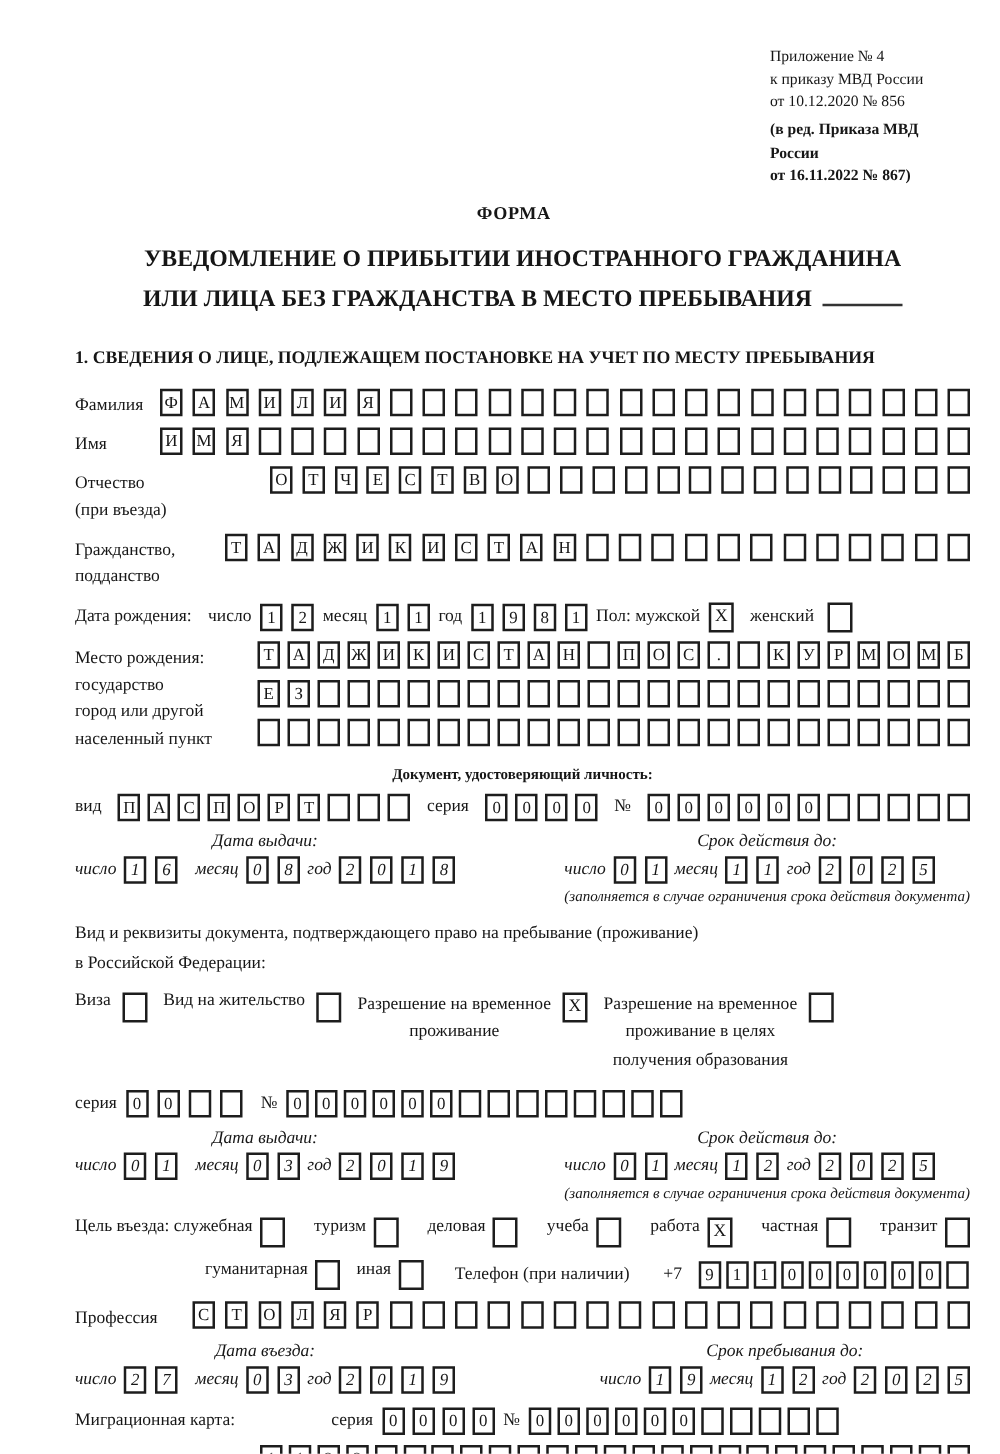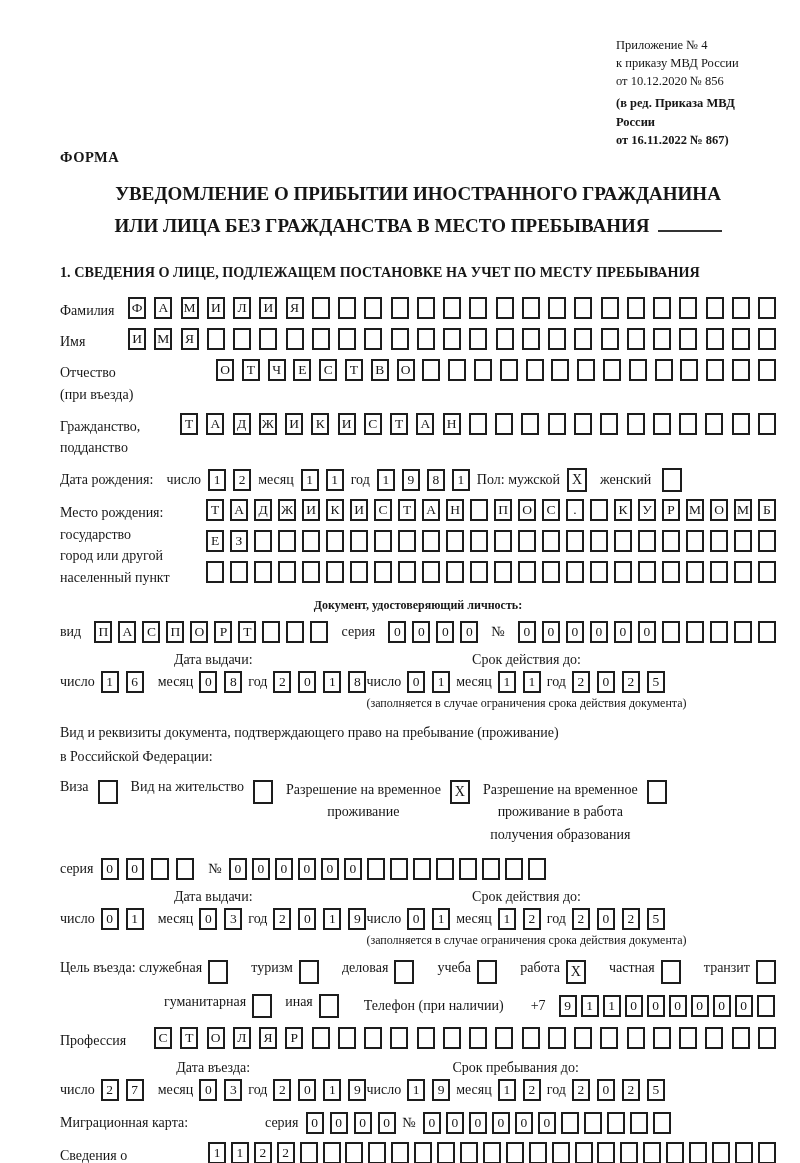--- a/index.html
+++ b/index.html
@@ -7,21 +7,21 @@
   body {
     background:#ffffff; color:#161616;
     font-family:"Liberation Serif", serif;
     font-size:14px; overflow:hidden;
   }
   .page { width:800px; height:1163px; padding:36px 24px 0 60px; }
 
   
   .annex { margin-left:556px; font-size:12.5px; line-height:1.45; }
   .annex-amend { margin-top:4px;font-weight:bold; }
-  .form-marker { text-align:left; padding-right:14px; font-weight:700; font-size:14.5px; letter-spacing:.5px; }
+  .form-marker { text-align:center; padding-right:14px; font-weight:700; margin-top:14px; font-size:14.5px; letter-spacing:.5px; }
   .title { text-align:center; font-weight:700; font-size:19px; line-height:1.7; margin-top:12px; }
   .blank { display:inline-block; width:64px; height:13px; border-bottom:2px solid #333; margin-left:8px; }
   .section-heading { font-weight:700; margin-top:22px; font-size:14.2px; }
 
   
   .row { display:flex; align-items:flex-start; margin-top:7px; }
   .lbl { flex:none; line-height:1.5; padding-top:3px; }
   .lbl div { line-height:1.55; }
   .t { white-space:nowrap; }
   .cells { display:flex; }
@@ -38,21 +38,21 @@
     flex:none; width:20px; height:24px; border:2px solid #1d1d1d;
     display:inline-flex; align-items:center; justify-content:center;
     font-size:14px; background:#fff;
   }
   .colcells { flex:1; display:flex; flex-direction:column; gap:9px; }
 
   
   .inline-row { display:flex; align-items:center; margin-top:9px; gap:7px; }
 
   
-  .dates { display:flex; margin-top:9px; }
+  .dates { display:flex; justify-content:space-between; margin-top:9px;font-style:italic; }
   .dg { display:flex; flex-direction:column; }
   .dg-head { text-align:center; margin-bottom:3px; }
   .dg-row { display:flex; align-items:center; gap:6px; }
   .dg-row .cells { gap:7px; }
   .dg-note { font-size:12px; margin-top:3px; text-align:center; white-space:nowrap; }
 
   
   .res-opts { display:flex; align-items:flex-start; margin-top:9px; gap:13px; }
   .opt { display:flex; align-items:flex-start; gap:9px;justify-content:flex-end; }
   .opt .opt-text { text-align:center; line-height:1.6; }
@@ -436,21 +436,21 @@
     <div class="opt">
       <span class="opt-text">
         <div>Разрешение на временное</div>
         <div>проживание</div>
       </span>
       <span class="cbx">X</span>
     </div>
     <div class="opt">
       <span class="opt-text">
         <div>Разрешение на временное</div>
-        <div>проживание в работа</div>
+        <div>проживание в целях</div>
         <div>получения образования</div>
       </span>
       <span class="cbx"></span>
     </div>
   </div>
 
   <div class="inline-row" style="margin-top:12px">
     <span class="t">серия</span>
     <span class="cells" style="gap:7px">
         <div class="cell">0</div>

